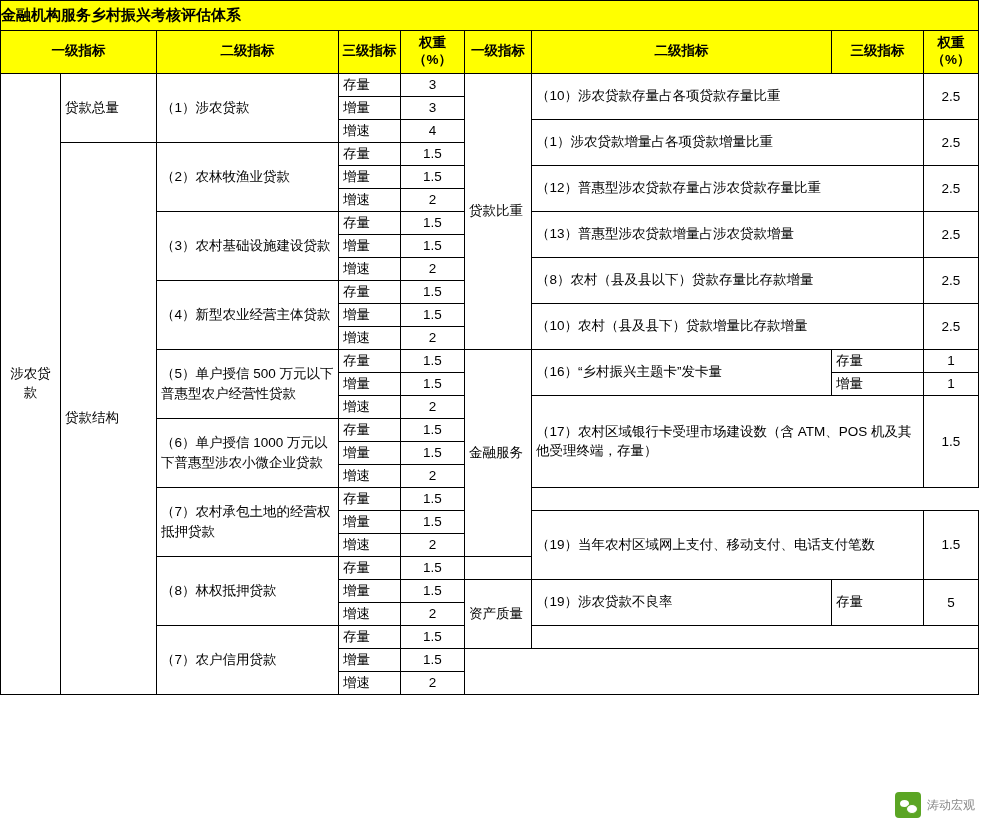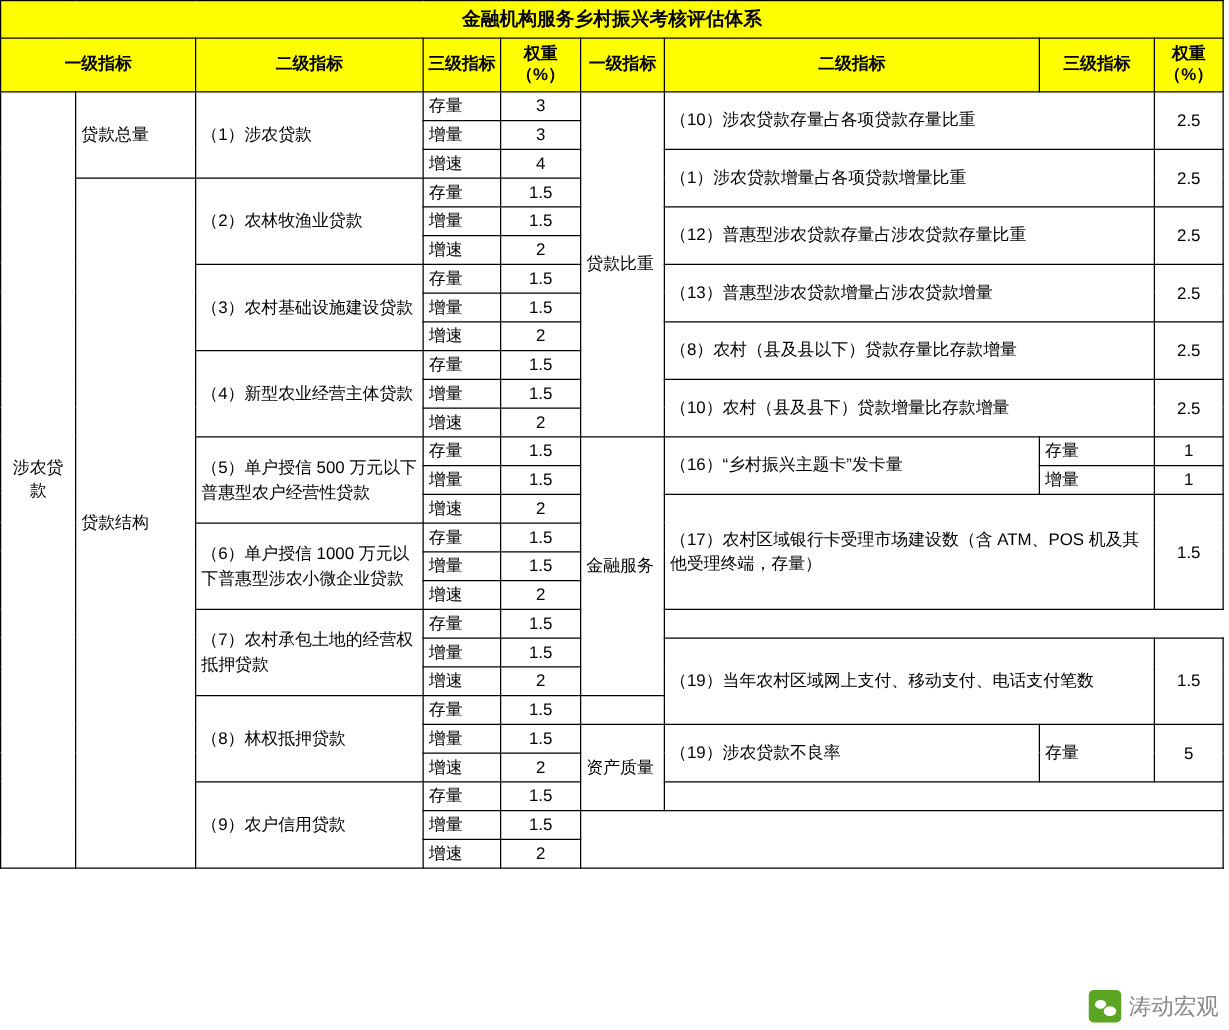--- a/index.html
+++ b/index.html
@@ -1,31 +1,31 @@
 <!DOCTYPE html>
 <html><head>
 <meta charset="utf-8">
 <style>
   html,body{margin:0;padding:0;background:#fff;}
   body{font-family:"Liberation Sans","DejaVu Sans",sans-serif;}
   #sheet{width:983px;height:824px;position:relative;overflow:hidden;background:#fff;}
   table{border-collapse:collapse;table-layout:fixed;}
   td,th{border:1px solid #000;padding:2px 4px;font-size:13.5px;color:#000;vertical-align:middle;}
-  .title-bar td{background:#ffff00;text-align:center;font-weight:bold;font-size:15px;padding:5px 0;}
+  .title-bar td{background:#ffff00;text-align:left;font-weight:bold;font-size:15px;padding:5px 0;}
   .hdr td{background:#ffff00;text-align:center;font-weight:bold;font-size:13.5px;line-height:1.25;padding:4px 2px;}
   .ctr{text-align:left;}
   .lft{text-align:left;}
   .num{text-align:center;}
   .ind-cell{text-align:center;line-height:1.4;}
   .wrap{line-height:1.45;}
   .wm{position:absolute;right:8px;bottom:6px;display:flex;align-items:center;gap:6px;}
   .wm-logo{width:26px;height:26px;border-radius:4px;background:#5ba524;position:relative;}
   .wm-logo:before{content:"";position:absolute;left:5px;top:8px;width:9px;height:7px;border-radius:50%;background:#fff;}
   .wm-logo:after{content:"";position:absolute;left:11px;top:12px;width:10px;height:8px;border-radius:50%;background:#fff;border:1px solid #5ba524;}
-  .wm-text{font-size:18px;color:#888;}
+  .wm-text{font-size:12px;color:#888;}
 </style>
 </head>
 <body>
 
 <div id="sheet">
 
 <table id="maintable">
   <colgroup>
     <col style="width:60px">
         <col style="width:96px">
@@ -189,21 +189,21 @@
       <td rowspan="2" class="lft wrap">（19）涉农贷款不良率</td>
       <td rowspan="2" class="ctr">存量</td>
       <td rowspan="2" class="num">5</td>
     </tr>
     <tr>
       <td class="ctr">增速</td>
       <td class="num">2</td>
     </tr>
 
     <tr>
-      <td rowspan="3" class="lft wrap">（9）农户信用贷款</td>
+      <td rowspan="3" class="lft wrap">（7）农户信用贷款</td>
       <td class="ctr">存量</td>
       <td class="num">1.5</td>
       <td colspan="3">&nbsp;</td>
     </tr>
     <tr>
       <td class="ctr">增量</td>
       <td class="num">1.5</td>
       <td colspan="4" rowspan="2">&nbsp;</td>
     </tr>
     <tr>

